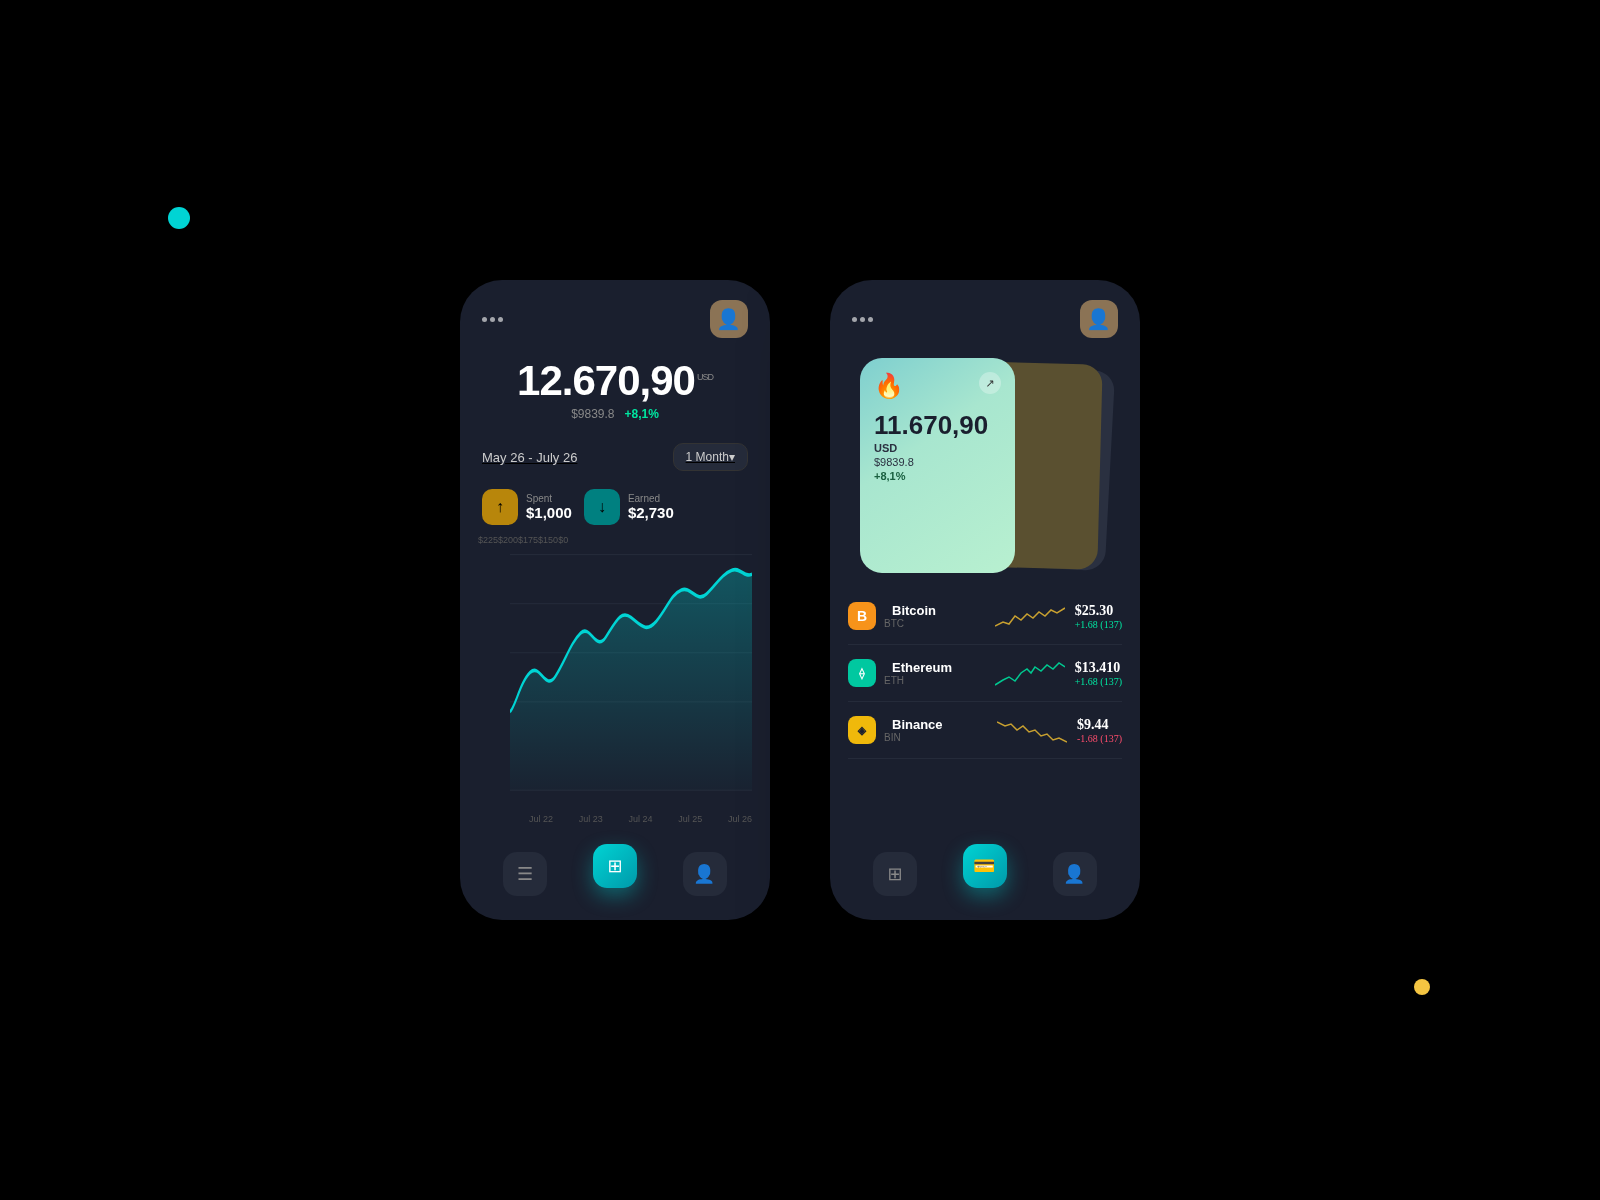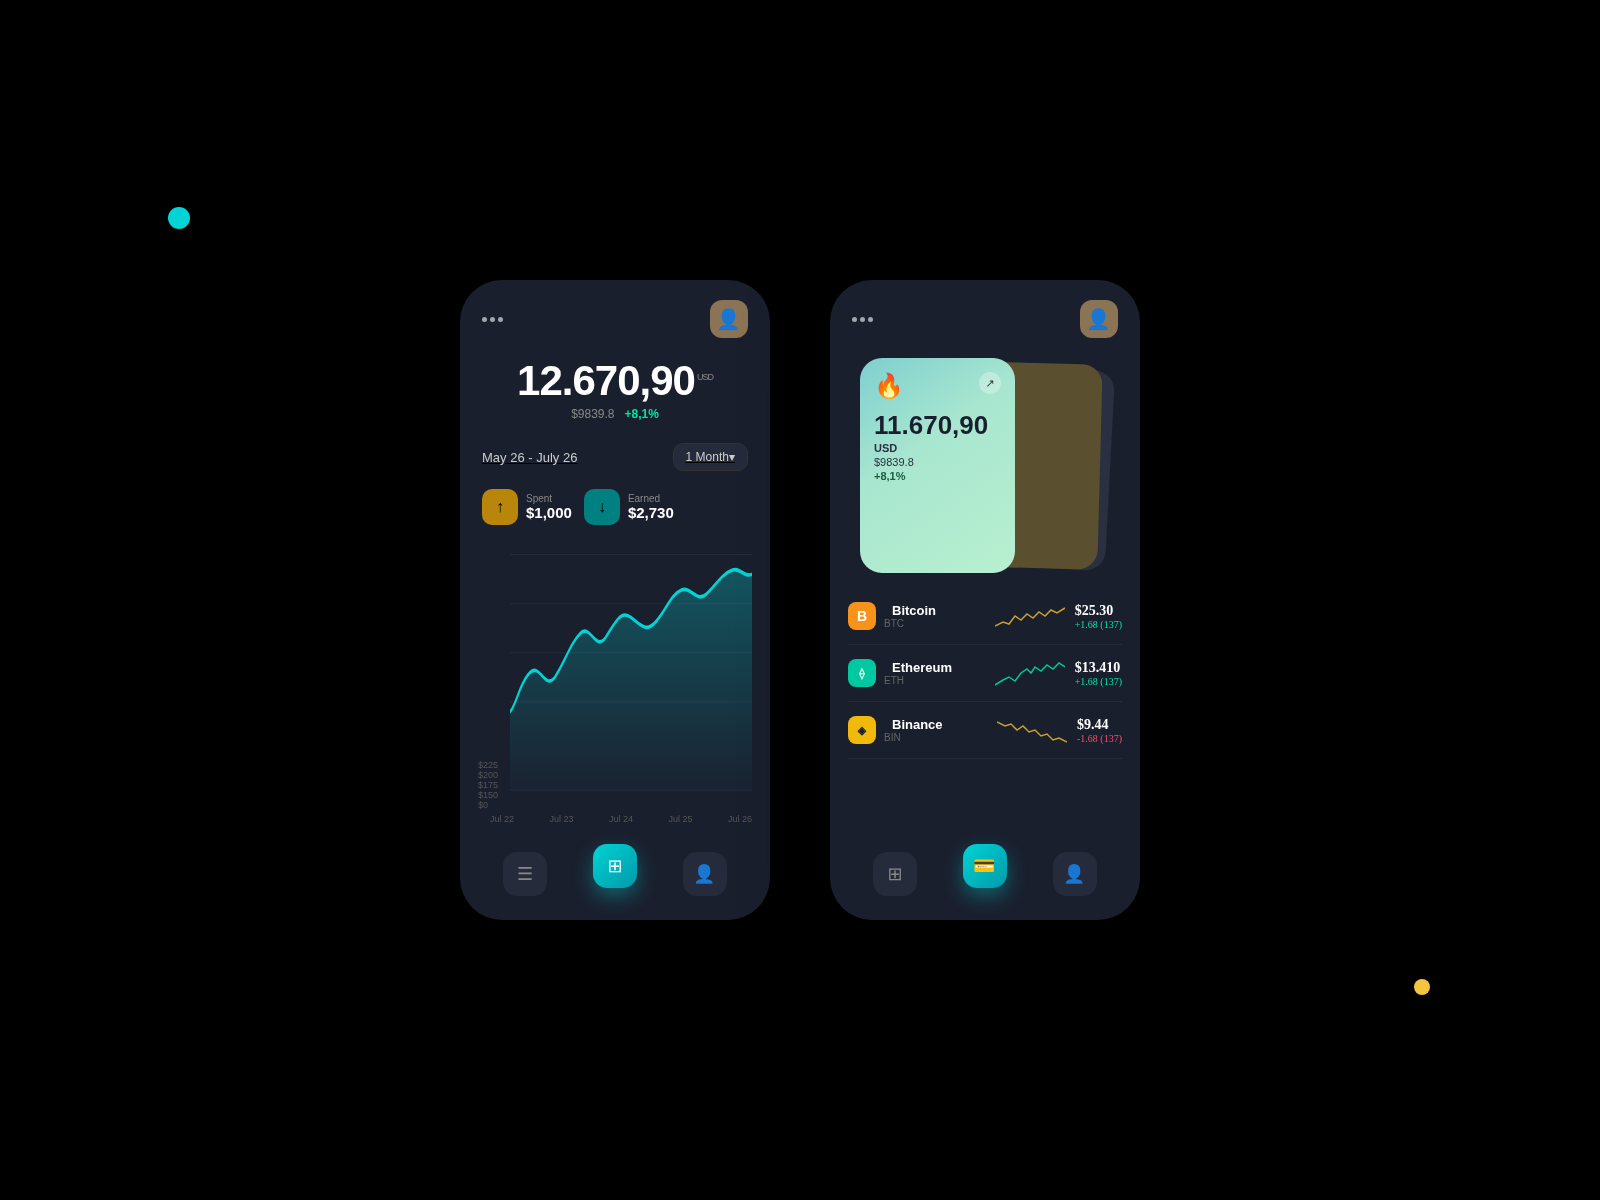--- a/index.html
+++ b/index.html
@@ -179,40 +179,40 @@
       flex: 1;
       padding: 0 18px;
       position: relative;
     }
     .chart-labels-y {
       position: absolute;
       left: 18px;
       top: 0;
       height: calc(100% - 30px);
       display: flex;
-      flex-direction: column;
-      justify-content: flex-end;
+      flex-direction: row;
+      justify-content: flex-start;
     }
     .chart-labels-y span {
       font-size: 9px;
       color: #555;
     }
     .chart-svg-container {
       margin-left: 32px;
       height: calc(100% - 30px);
       position: relative;
     }
     .chart-svg-container svg {
       width: 100%;
       height: 100%;
     }
     .chart-x-labels {
       display: flex;
       justify-content: space-between;
-      margin-left: 12px;
+      margin-left: 51px;
       margin-top: 4px;
     }
     .chart-x-labels span {
       font-size: 9px;
       color: #555;
     }
 
     
     .bottom-nav {
       display: flex;

